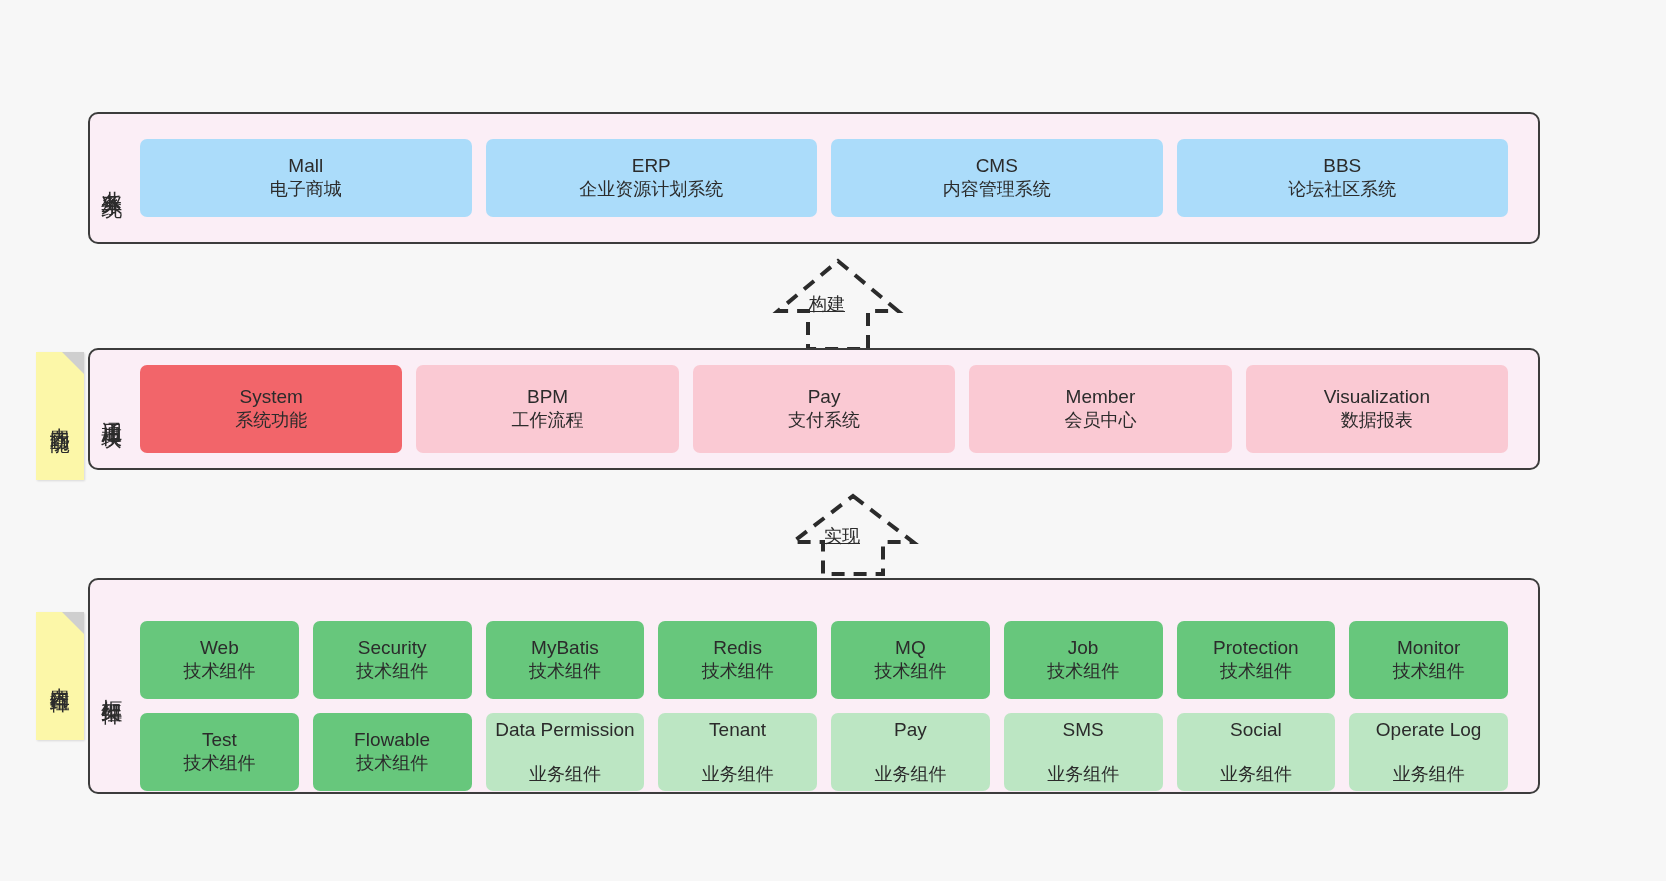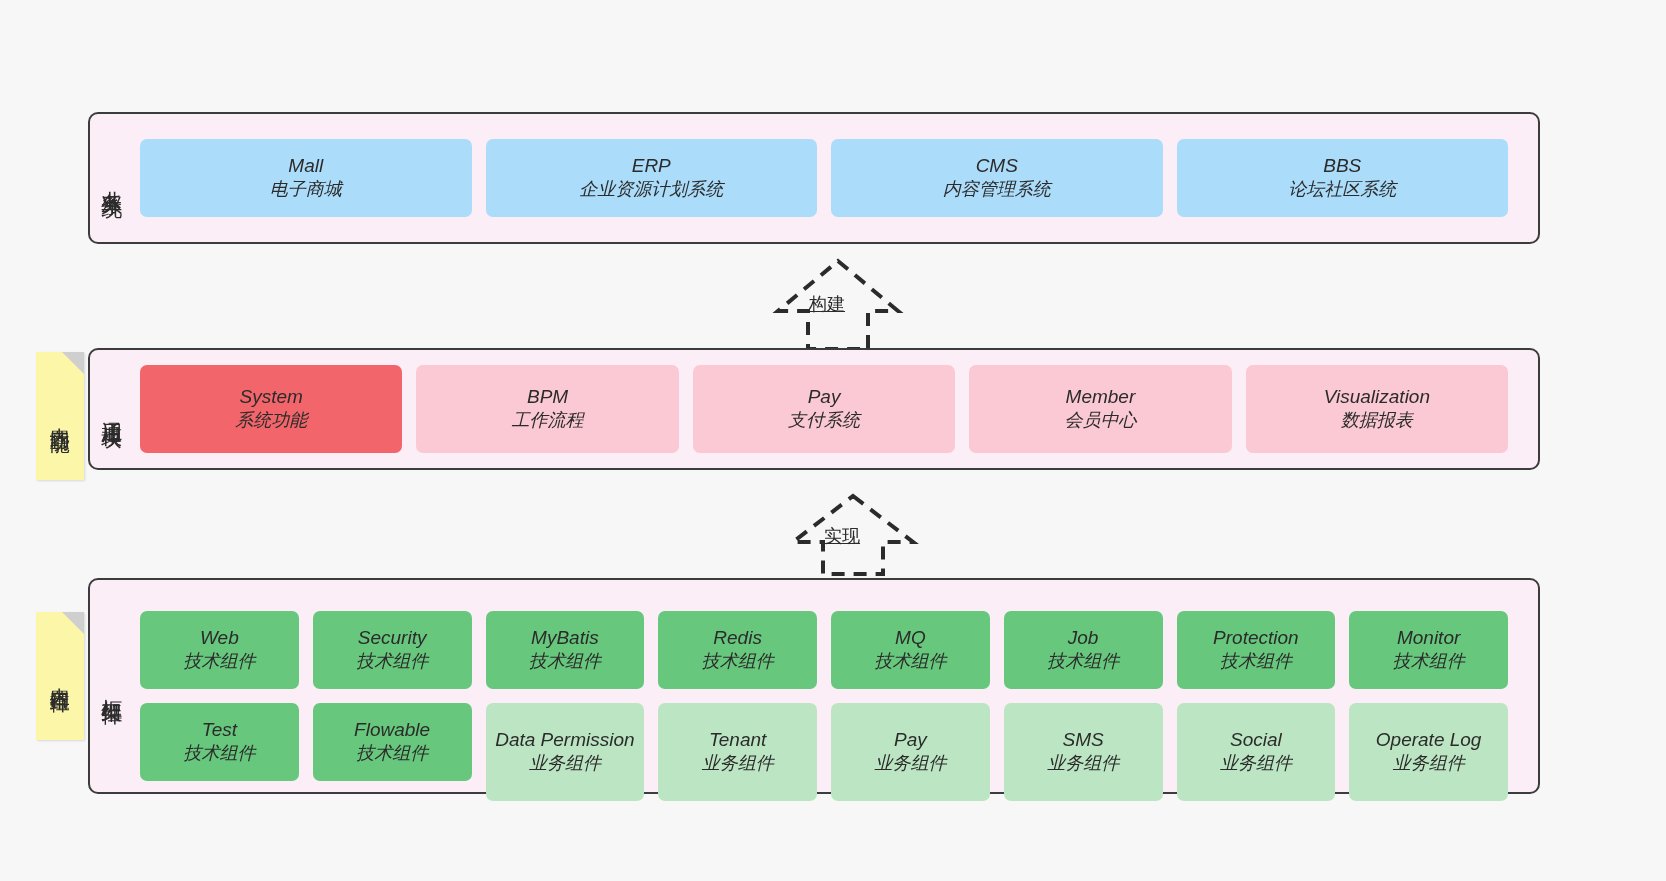--- a/index.html
+++ b/index.html
@@ -48,21 +48,20 @@
     white-space: nowrap;
     user-select: none;
   }
 
   .layer-body {
     flex: 1 1 auto;
     display: flex;
     align-items: center;
     padding: 0 30px 0 6px;
     gap: 0;
-    font-style: italic;
   }
 
   .row {
     display: flex;
     width: 100%;
     gap: 14px;
   }
   .grid-rows {
     display: flex;
     flex-direction: column;
@@ -93,21 +92,21 @@
   .card .t2 {
     font-size: 18px;
     line-height: 1.25;
     color: #2b2b2b;
   }
 
   .card.blue      { background: #ABDCFA; height: 78px; }
   .card.red       { background: #F2656A; height: 88px; }
   .card.pink      { background: #FAC9D3; height: 88px; }
   .card.green     { background: #67C77C; height: 78px; }
-  .card.lightgrn  { background: #BCE6C3; height: 98px; }
+  .card.lightgrn  { background: #BCE6C3; height: 78px; justify-content: space-between; }
 
   
   .note {
     position: absolute;
     background: #FCF7A8;
     border: none;
     display: flex;
     align-items: center;
     justify-content: center;
     font-size: 20px;

